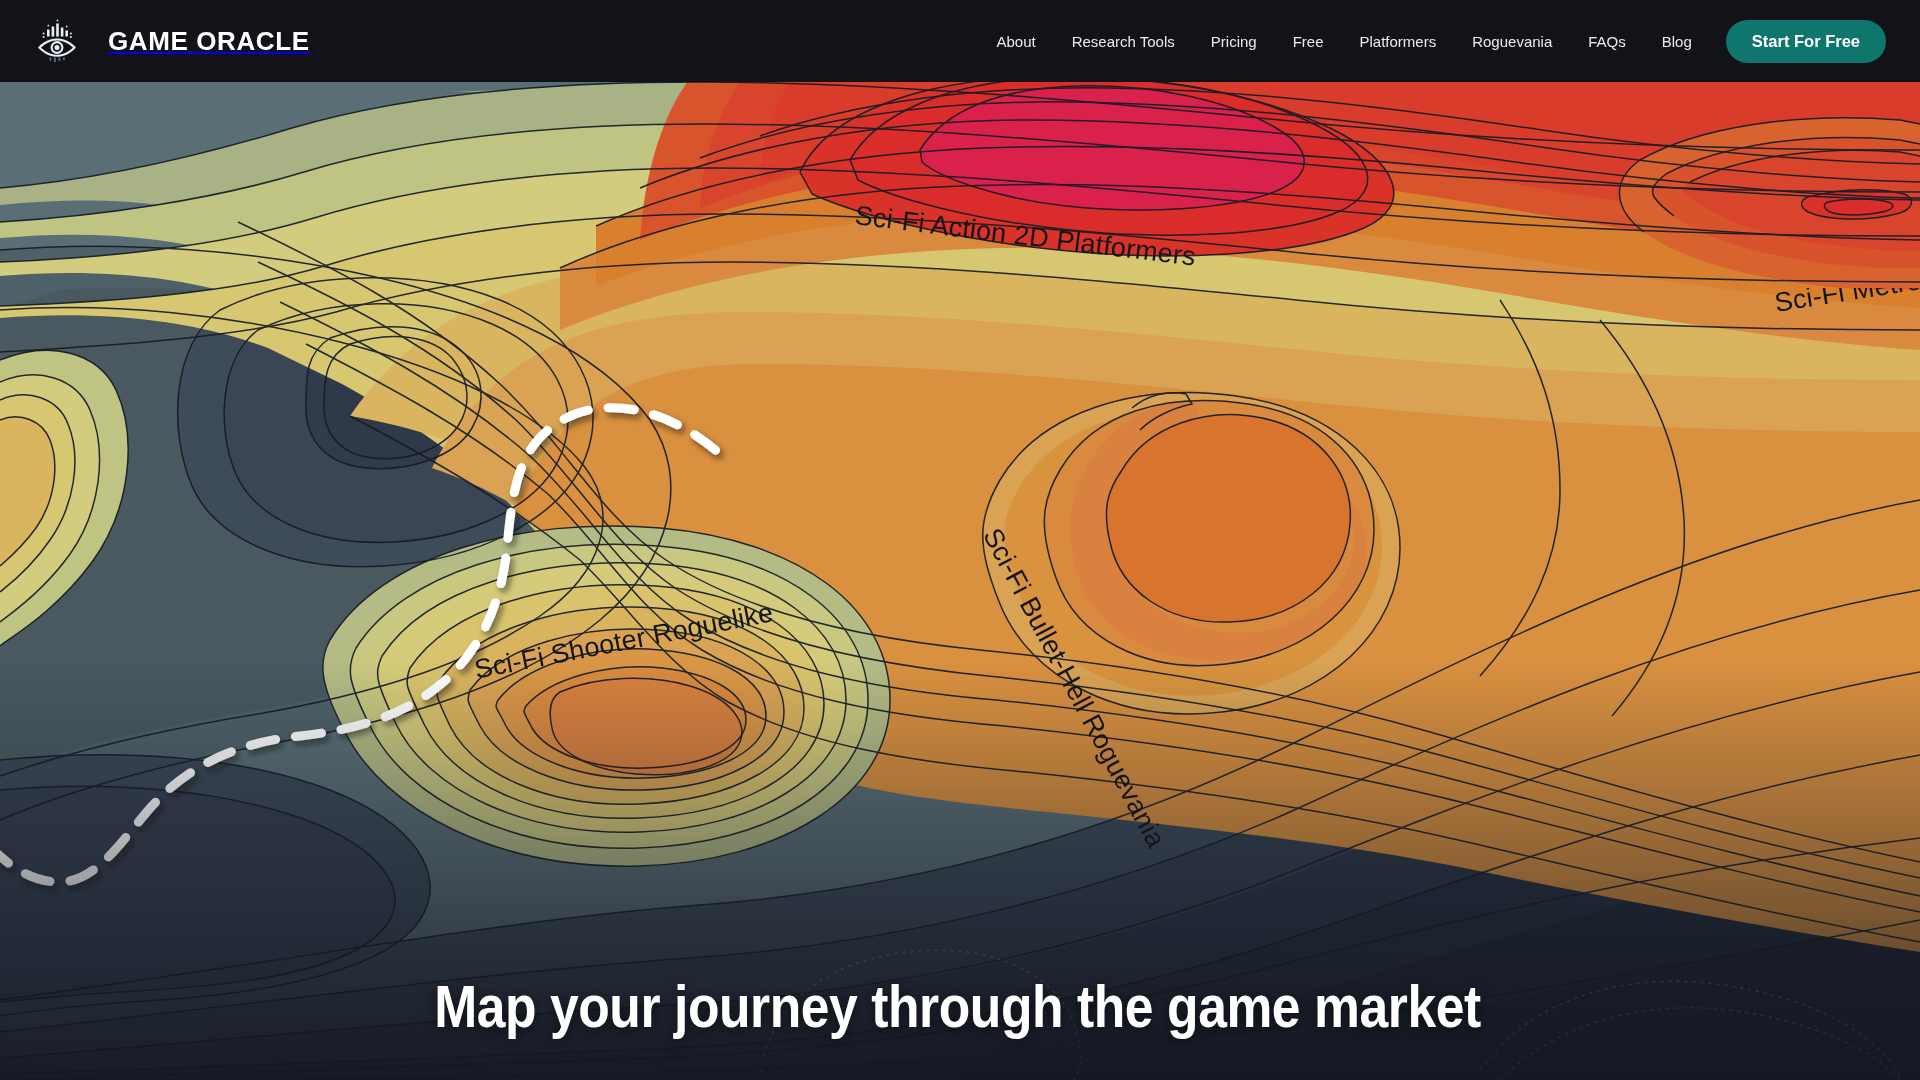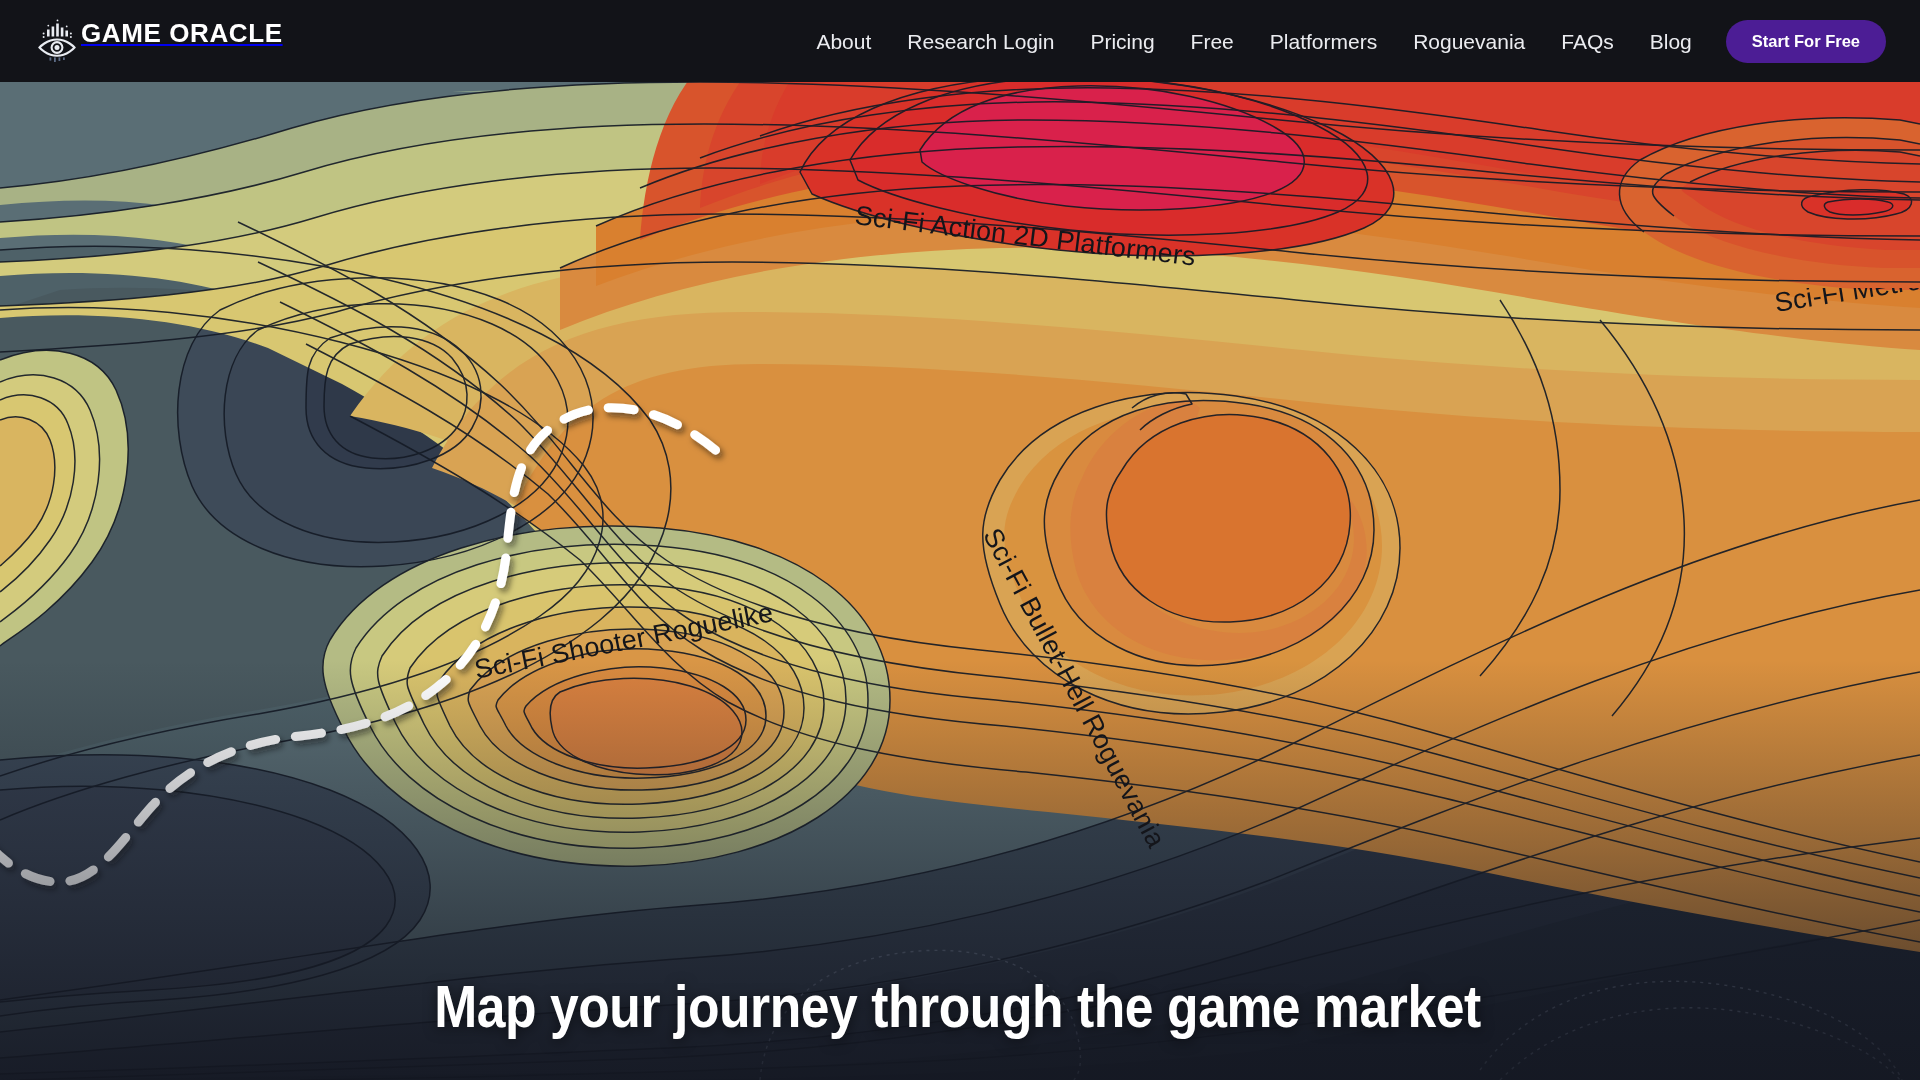--- a/index.html
+++ b/index.html
@@ -21,35 +21,35 @@
     background:linear-gradient(to bottom, rgba(21,25,36,0) 0%, rgba(21,25,36,0.35) 45%, rgba(19,22,32,0.80) 100%);
     pointer-events:none;
   }
 
   
   #header{
     position:absolute; left:0; top:0; width:1920px; height:82px;
     background:#121318;
     display:flex; align-items:center; z-index:40;
   }
-  #brand{ display:flex; align-items:flex-start; gap:1px; margin-left:34px; cursor:pointer; }
+  #brand{ display:flex; align-items:center; gap:28px; margin-left:34px; cursor:pointer; }
   #brand-mark{ width:46px; height:46px; flex:0 0 46px; }
   #brand-text{
     color:#ffffff; font-size:26px; letter-spacing:.6px; font-weight:700;
     font-family:"Liberation Sans", sans-serif;
     white-space:nowrap;
   }
 
   #nav{ margin-left:auto; display:flex; align-items:center; gap:0; margin-right:34px; }
   .nav-link{
-    color:#ebecf0; font-size:21px; text-decoration:none;
+    color:#ebecf0; font-size:15px; text-decoration:none;
     padding:10px 18px; white-space:nowrap; cursor:pointer; line-height:1;
   }
   #cta-btn{
-    margin-left:16px; background:#4c1d95; color:#ffffff;
+    margin-left:16px; background:#0f766e; color:#ffffff;
     border:none; border-radius:999px; padding:12px 26px;
     font-size:16.5px; font-weight:700; cursor:pointer; white-space:nowrap;
     font-family:"Liberation Sans", sans-serif;
   }
 
   
   #headline{
     position:absolute; left:0; right:6px; bottom:42px;
     text-align:center; z-index:30; pointer-events:none;
   }
@@ -364,21 +364,21 @@
             <rect x="24.5" y="39.4" width="1.8" height="3.6"></rect>
             <rect x="29" y="39.4" width="1.8" height="2.6"></rect>
           </g>
         </svg>
       </span>
       <span id="brand-text">GAME ORACLE</span>
     </a>
 
     <nav id="nav">
       <a class="nav-link" href="#">About</a>
-      <a class="nav-link" href="#">Research Login</a>
+      <a class="nav-link" href="#">Research Tools</a>
       <a class="nav-link" href="#">Pricing</a>
       <a class="nav-link" href="#">Free</a>
       <a class="nav-link" href="#">Platformers</a>
       <a class="nav-link" href="#">Roguevania</a>
       <a class="nav-link" href="#">FAQs</a>
       <a class="nav-link" href="#">Blog</a>
       <button id="cta-btn">Start For Free</button>
     </nav>
   </header>
 

